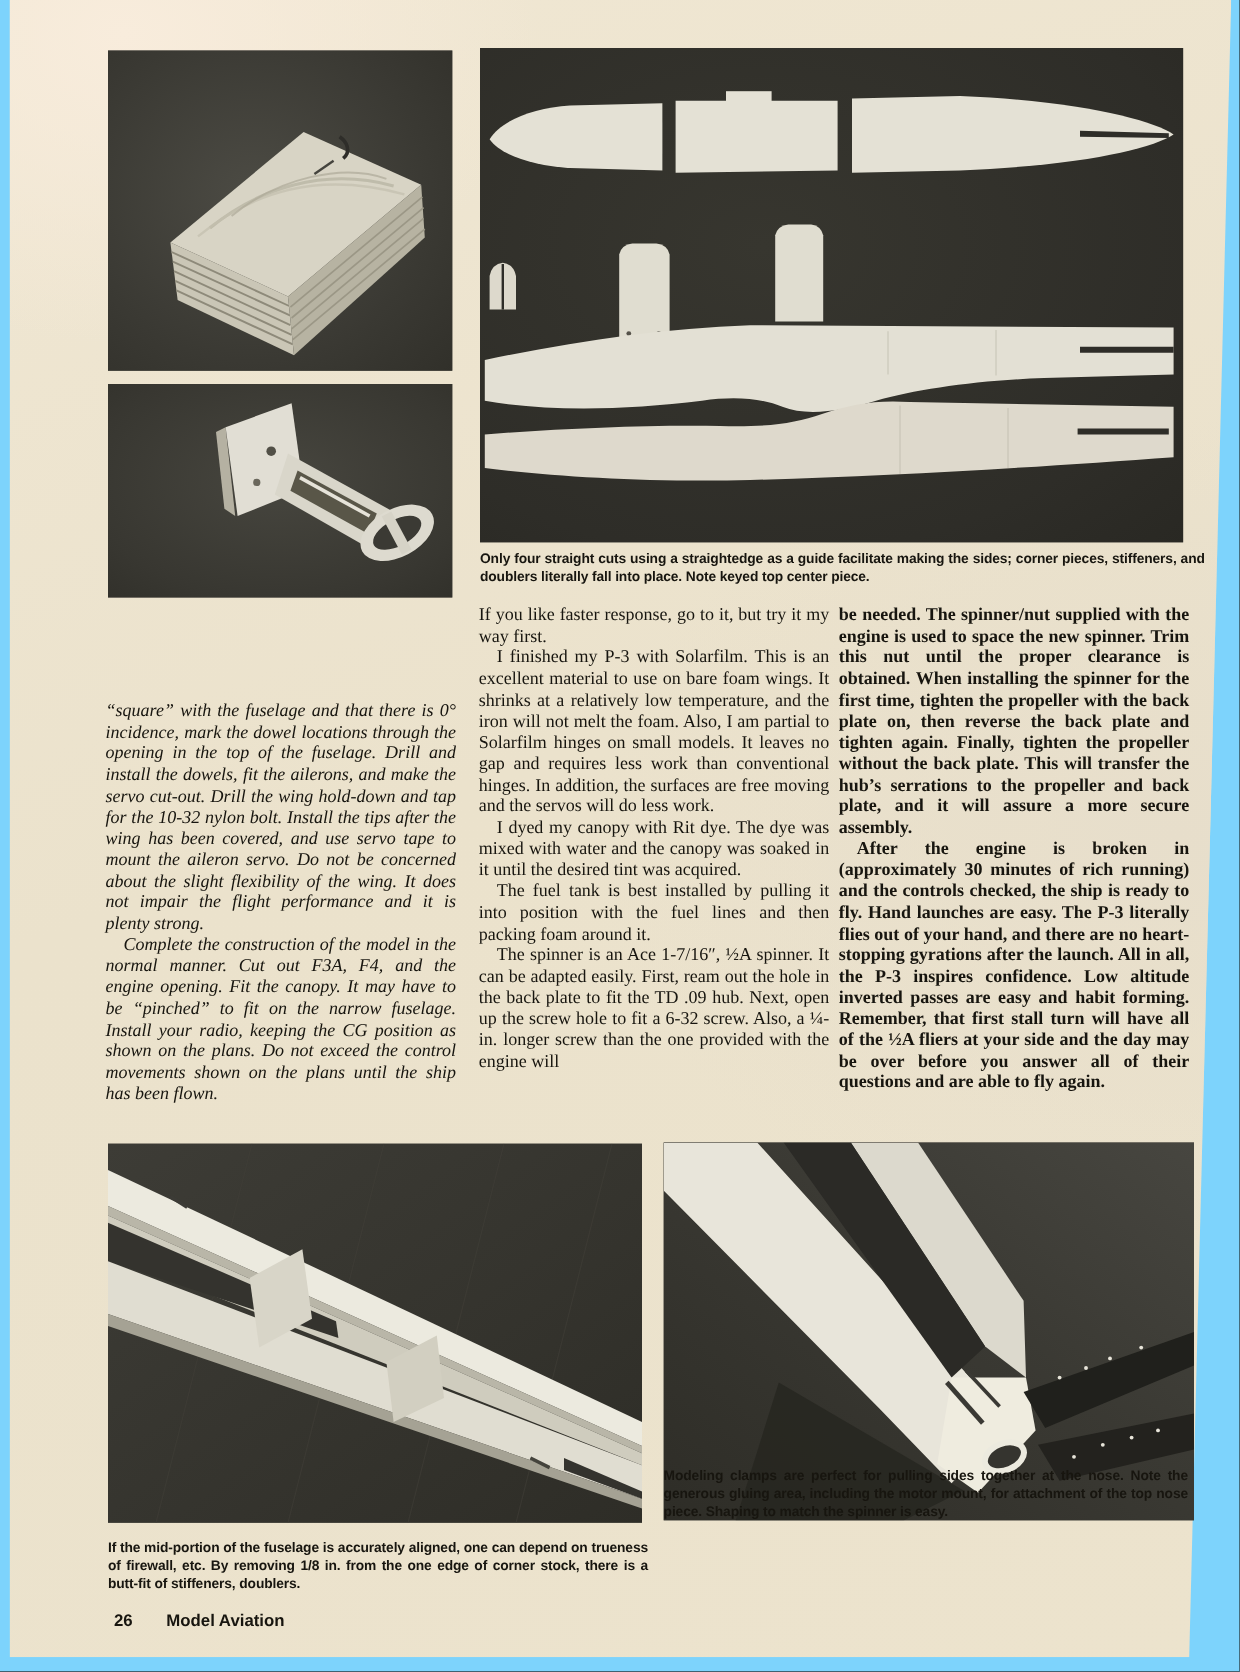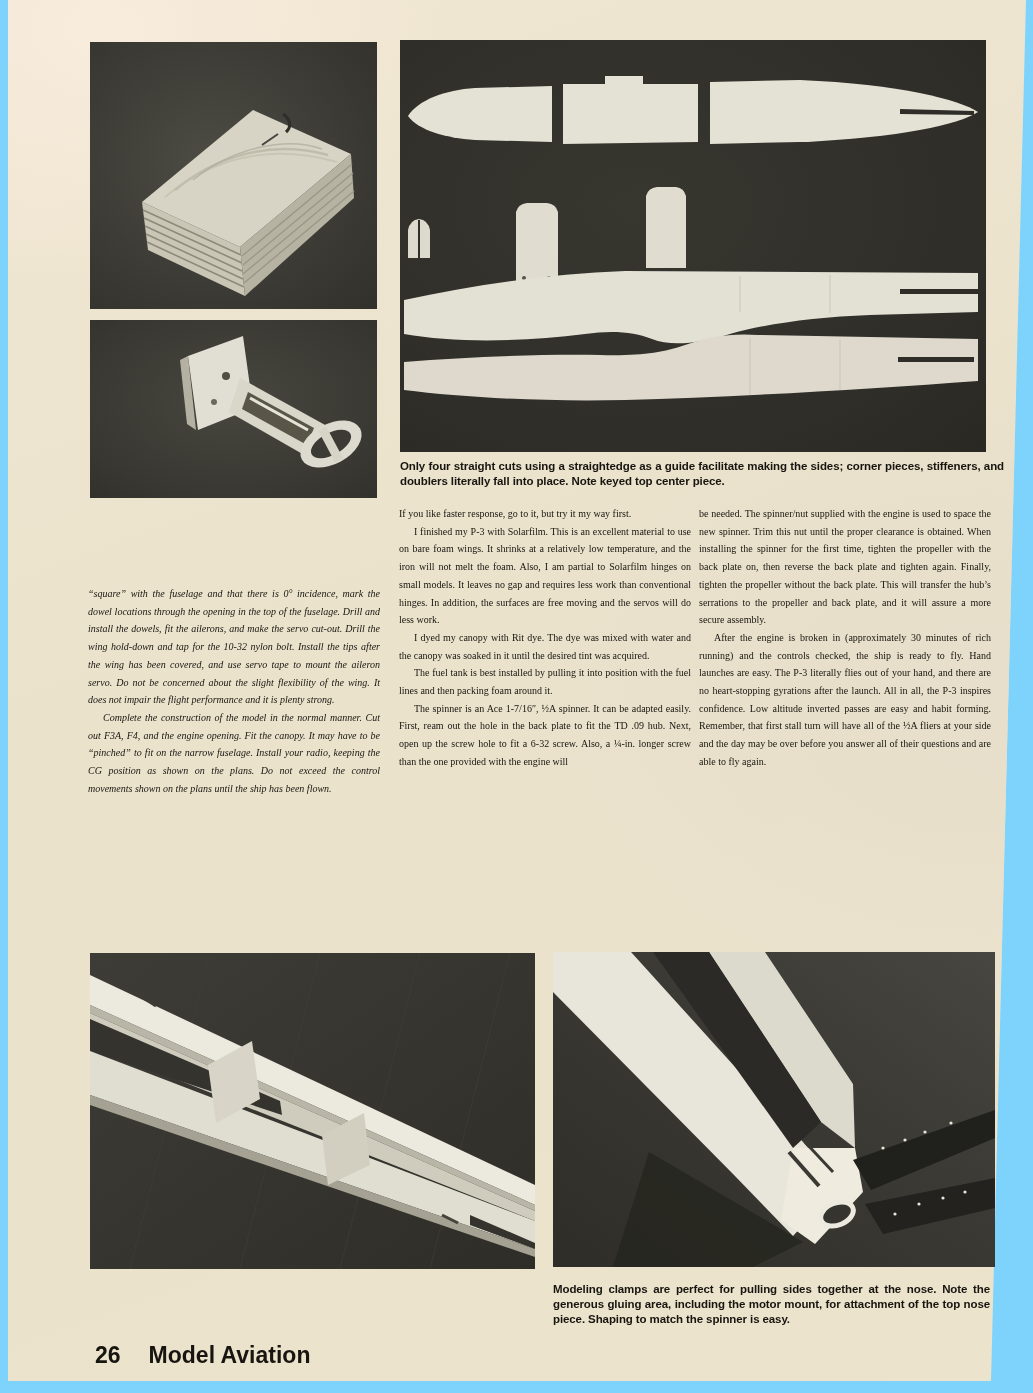--- a/index.html
+++ b/index.html
@@ -7,26 +7,26 @@
   .paper{position:absolute;inset:0;
     background:
       radial-gradient(ellipse 560px 420px at 10% 2%, #f8ecdc 0%, rgba(248,236,220,0) 62%),
       radial-gradient(ellipse 700px 500px at 95% 50%, #e7decb 0%, rgba(231,222,203,0) 70%),
       linear-gradient(160deg,#f0e7d3 0%,#ebe2cc 45%,#ece3cd 100%);
     clip-path: polygon(8px 0px, 1026px 0px, 991px 1381px, 8px 1381px);}
   .photo{position:absolute;overflow:hidden;background:#34332d;}
   .photo svg{display:block;width:100%;height:100%;}
   .caption{position:absolute;font-family:"Liberation Sans",sans-serif;font-weight:bold;
     font-size:11.5px;line-height:14.8px;letter-spacing:-0.1px;color:#17150f;text-align:justify;}
-  .col{position:absolute;width:292px;font-family:"Liberation Serif",serif;font-size:10px;
+  .col{position:absolute;width:292px;font-family:"Liberation Serif",serif;font-size:15px;
     line-height:17.7px;text-align:justify;color:#17150f;hyphens:auto;}
   .col p{margin:0;padding:0;}
   .col p.ind{text-indent:15px;}
   .footer{position:absolute;top:1342px;left:95px;font-family:"Liberation Sans",sans-serif;
-    font-weight:bold;font-size:23px;color:#17150f;display:flex;gap:28px;align-items:baseline;}
+    font-weight:bold;font-size:14px;color:#17150f;display:flex;gap:28px;align-items:baseline;}
 </style>
 </head>
 <body>
 
 <div class="stage">
   <div class="paper"></div>
 
   <div class="photo" style="left:90px;top:42px;width:287px;height:267px;">
     <svg viewBox="0 0 287 267" preserveAspectRatio="none">
       <defs>
@@ -128,21 +128,21 @@
     <p>“square” with the fuselage and that there is 0° incidence, mark the dowel locations through the opening in the top of the fuselage. Drill and install the dowels, fit the ailerons, and make the servo cut-out. Drill the wing hold-down and tap for the 10-32 nylon bolt. Install the tips after the wing has been covered, and use servo tape to mount the aileron servo. Do not be concerned about the slight flexibility of the wing. It does not impair the flight performance and it is plenty strong.</p>
     <p class="ind">Complete the construction of the model in the normal manner. Cut out F3A, F4, and the engine opening. Fit the canopy. It may have to be “pinched” to fit on the narrow fuselage. Install your radio, keeping the CG position as shown on the plans. Do not exceed the control movements shown on the plans until the ship has been flown.</p>
   </div>
   <div class="col" style="left:399px;top:505px;">
     <p>If you like faster response, go to it, but try it my way first.</p>
     <p class="ind">I finished my P-3 with Solarfilm. This is an excellent material to use on bare foam wings. It shrinks at a relatively low temperature, and the iron will not melt the foam. Also, I am partial to Solarfilm hinges on small models. It leaves no gap and requires less work than conventional hinges. In addition, the surfaces are free moving and the servos will do less work.</p>
     <p class="ind">I dyed my canopy with Rit dye. The dye was mixed with water and the canopy was soaked in it until the desired tint was acquired.</p>
     <p class="ind">The fuel tank is best installed by pulling it into position with the fuel lines and then packing foam around it.</p>
     <p class="ind">The spinner is an Ace 1-7/16″, ½A spinner. It can be adapted easily. First, ream out the hole in the back plate to fit the TD .09 hub. Next, open up the screw hole to fit a 6-32 screw. Also, a ¼-in. longer screw than the one provided with the engine will</p>
   </div>
-  <div class="col" style="left:699px;top:505px;">
+  <div class="col" style="left:699px;top:505px;font-weight:bold;">
     <p>be needed. The spinner/nut supplied with the engine is used to space the new spinner. Trim this nut until the proper clearance is obtained. When installing the spinner for the first time, tighten the propeller with the back plate on, then reverse the back plate and tighten again. Finally, tighten the propeller without the back plate. This will transfer the hub’s serrations to the propeller and back plate, and it will assure a more secure assembly.</p>
     <p class="ind">After the engine is broken in (approximately 30 minutes of rich running) and the controls checked, the ship is ready to fly. Hand launches are easy. The P-3 literally flies out of your hand, and there are no heart-stopping gyrations after the launch. All in all, the P-3 inspires confidence. Low altitude inverted passes are easy and habit forming. Remember, that first stall turn will have all of the ½A fliers at your side and the day may be over before you answer all of their questions and are able to fly again.</p>
   </div>
 
   <div class="photo" style="left:90px;top:953px;width:445px;height:316px;">
     <svg viewBox="0 0 445 316" preserveAspectRatio="none">
       <defs>
         <linearGradient id="g4" x1="0%" y1="0%" x2="100%" y2="100%">
           <stop offset="0%" stop-color="#3d3c36"></stop>
             <stop offset="55%" stop-color="#35342e"></stop>
@@ -198,19 +198,20 @@
           <circle cx="372" cy="180" r="1.6"></circle>
         <circle cx="398" cy="171" r="1.6"></circle>
           <circle cx="342" cy="262" r="1.6"></circle>
           <circle cx="366" cy="252" r="1.6"></circle>
         <circle cx="390" cy="246" r="1.6"></circle>
           <circle cx="412" cy="240" r="1.6"></circle>
       </g>
     </svg>
   </div>
 
-  <div class="caption" style="left:553px;top:1282px;width:437px;">Modeling clamps are perfect for pulling sides together at the nose. Note the generous gluing area, including the motor mount, for attachment of the top nose piece. Shaping to match the spinner is easy.</div>
+  <div class="caption" style="left:90px;top:1283px;width:450px;">If the mid-portion of the fuselage is accurately aligned, one can depend on trueness of firewall, etc. By removing 1/8 in. from the one edge of corner stock, there is a butt-fit of stiffeners, doublers.</div>
+  <div class="caption" style="left:553px;top:1223px;width:437px;">Modeling clamps are perfect for pulling sides together at the nose. Note the generous gluing area, including the motor mount, for attachment of the top nose piece. Shaping to match the spinner is easy.</div>
 
   <div class="footer">
     <span>26</span>
     <span>Model Aviation</span>
   </div>
 </div>
 
 </body></html>

